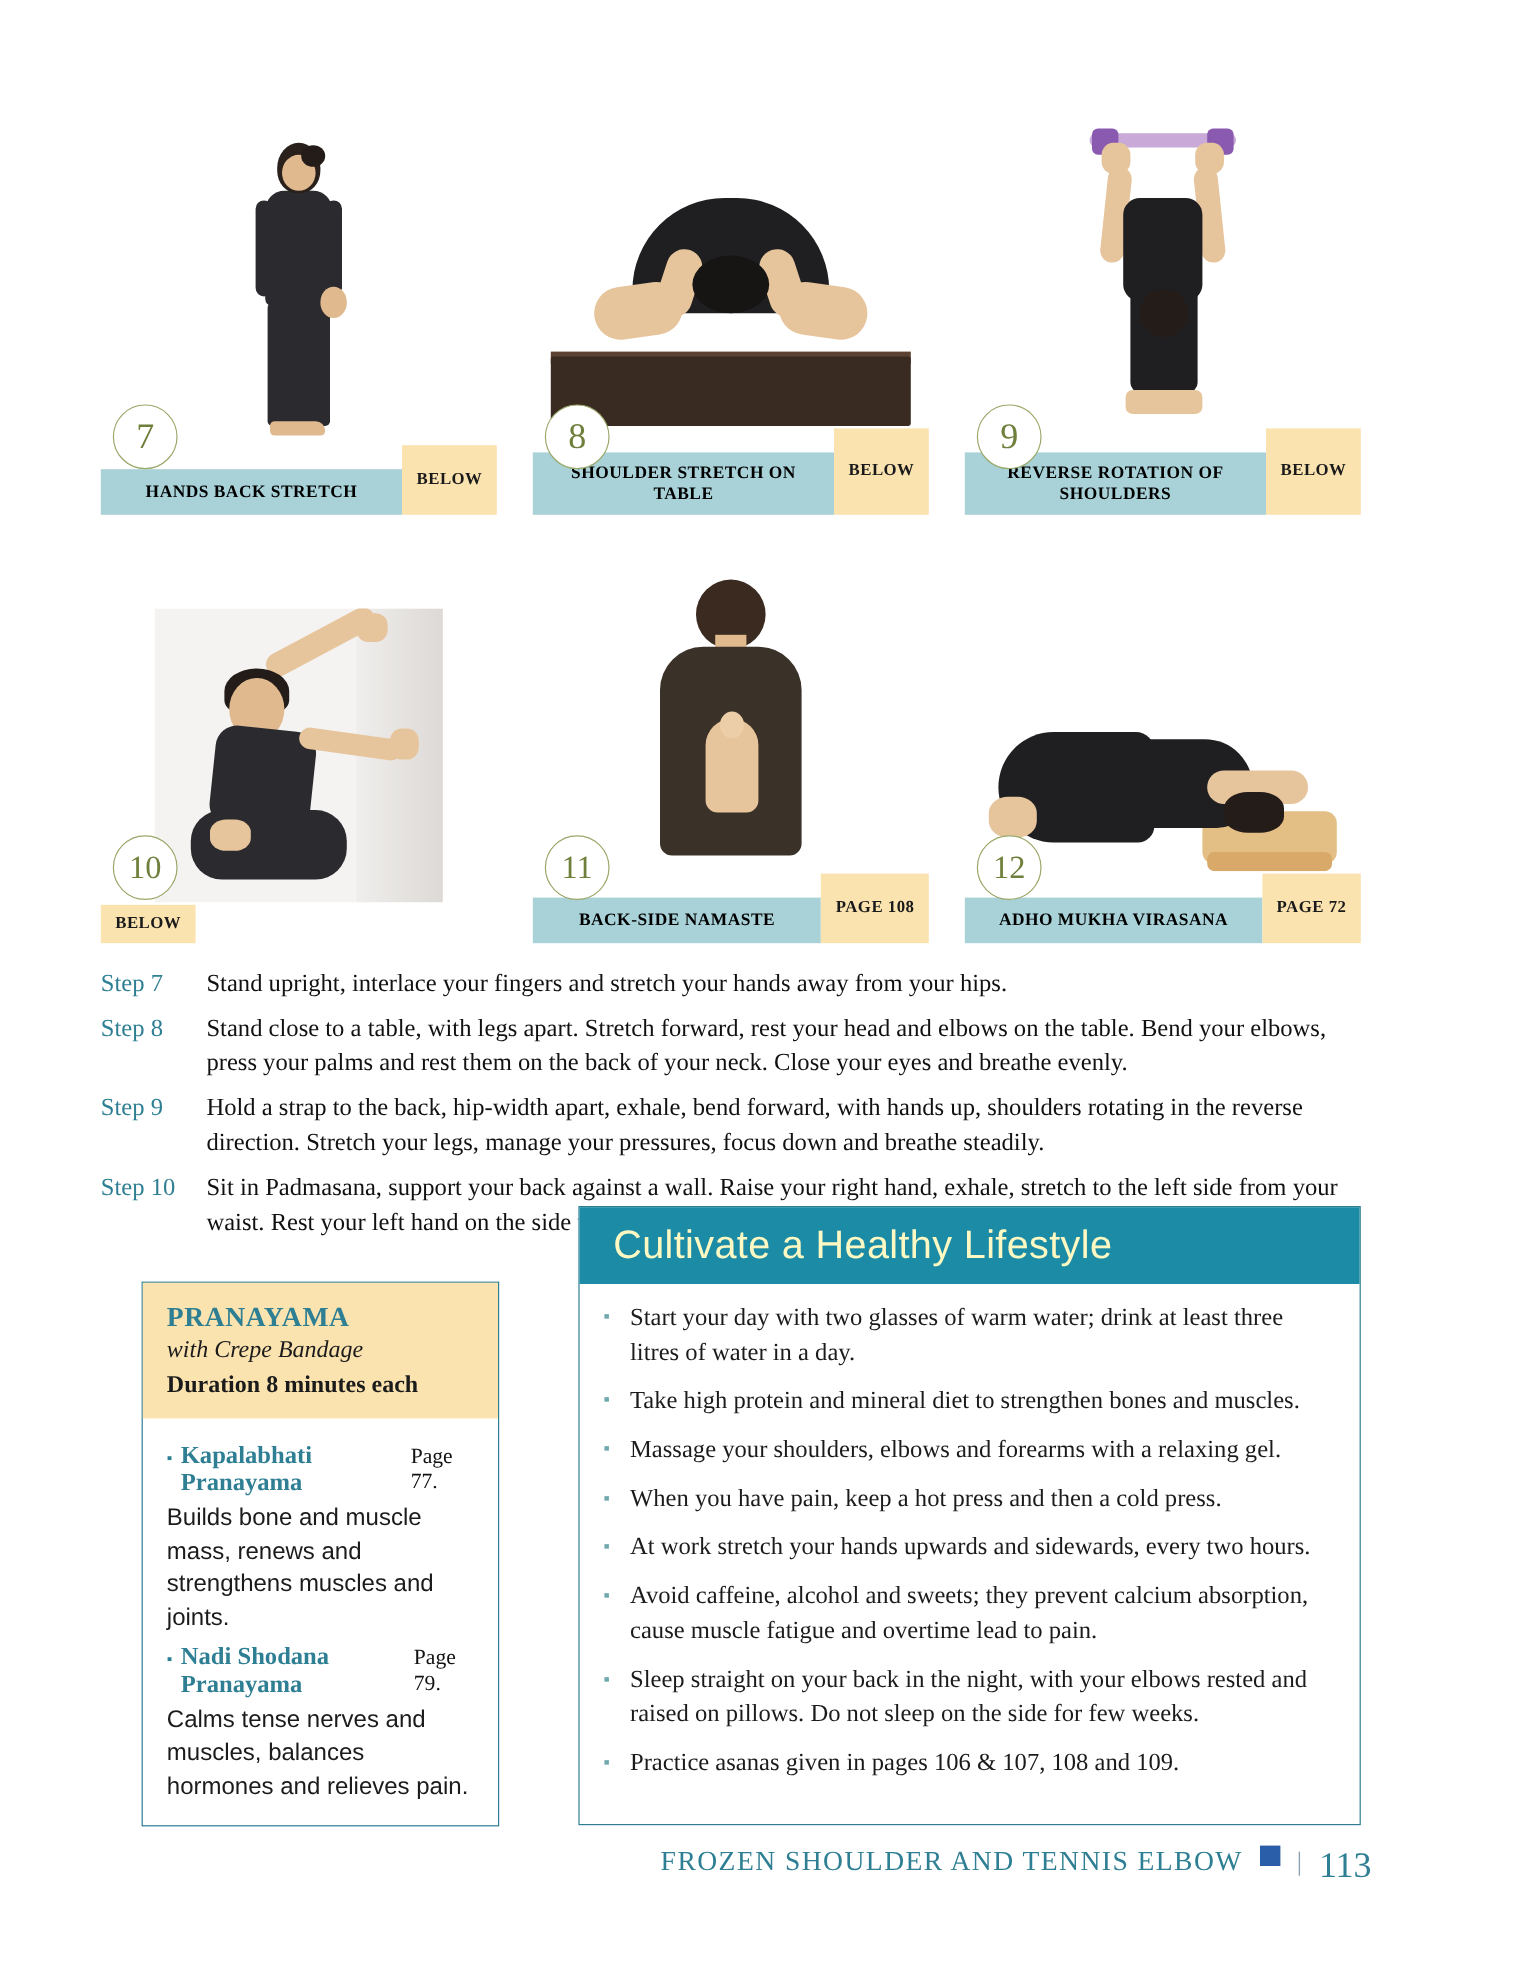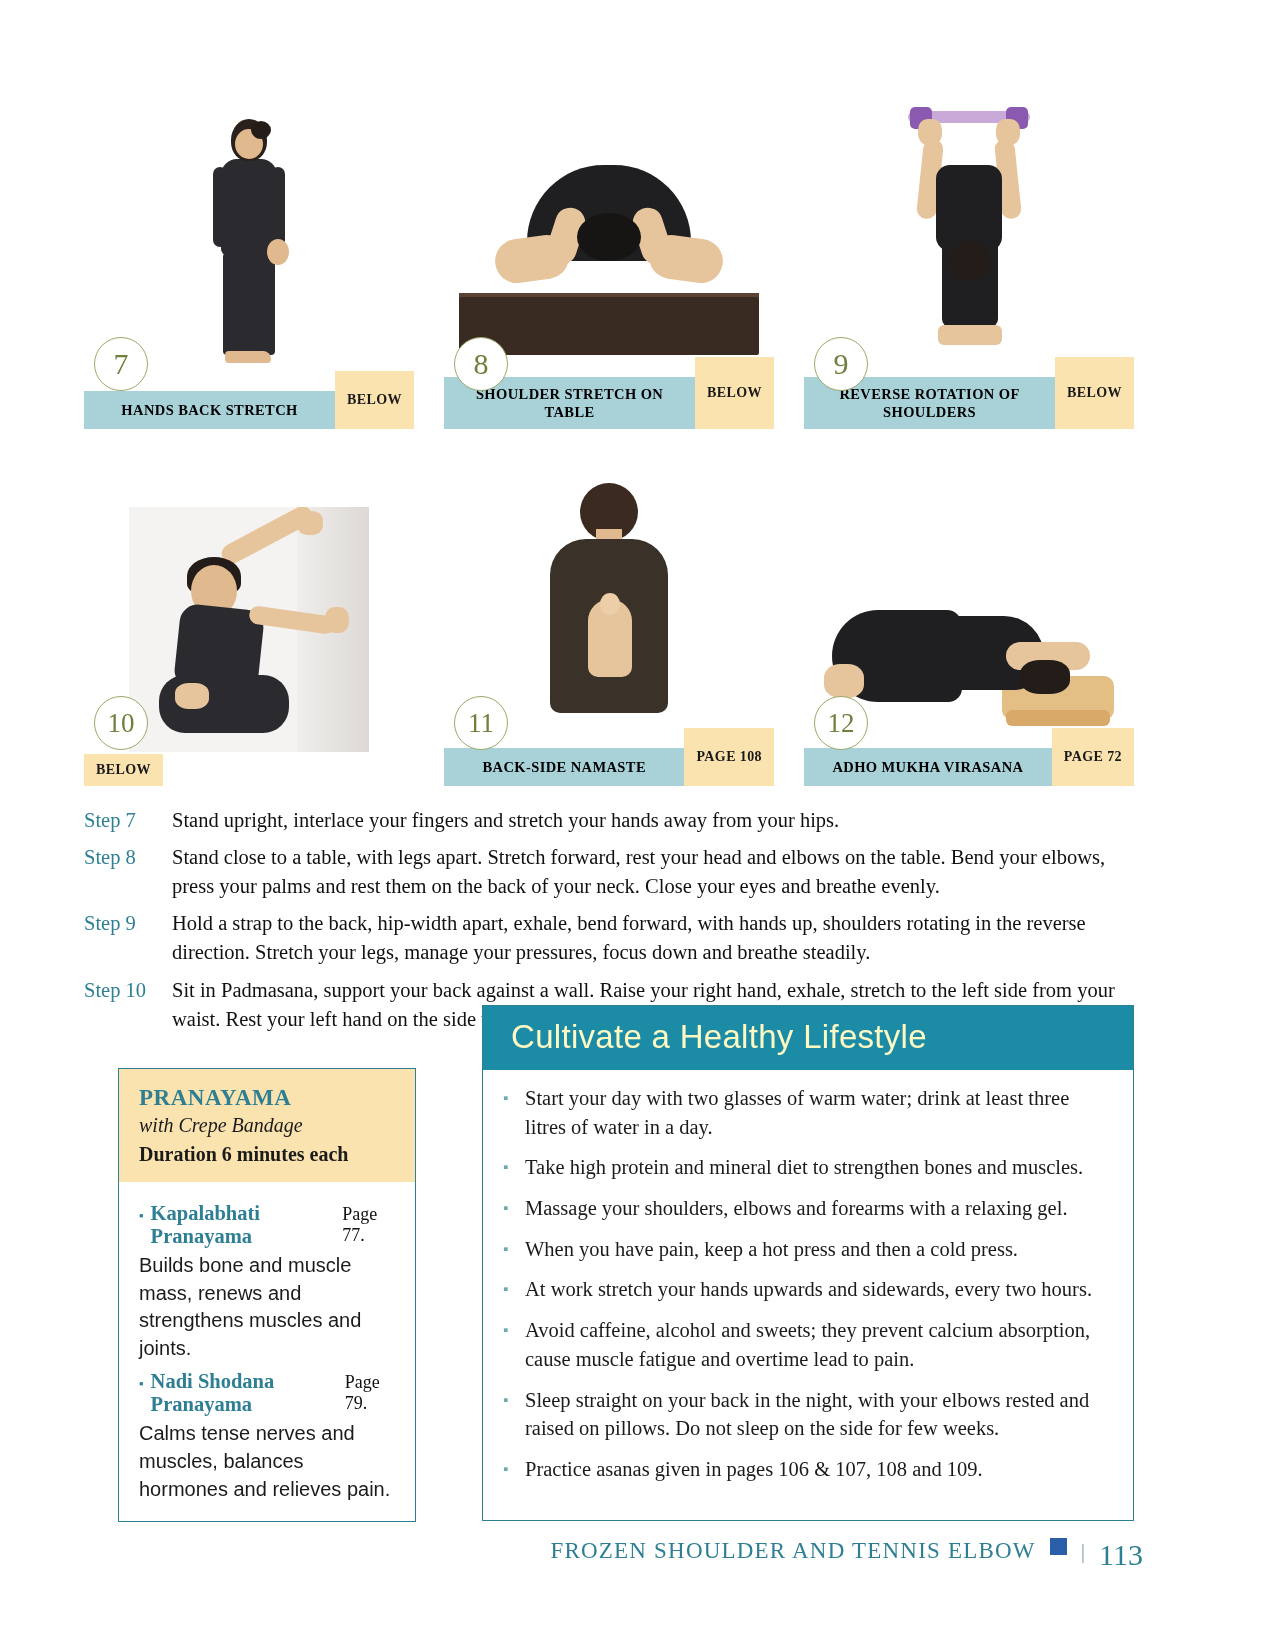--- a/index.html
+++ b/index.html
@@ -495,21 +495,21 @@
     <div class="step-row">
       <div class="step-label">Step 10</div>
       <div class="step-text">Sit in Padmasana, support your back against a wall. Raise your right hand, exhale, stretch to the left side from your waist. Rest your left hand on the side wall.  Stay steady and breathe evenly. Repeat next side.</div>
     </div>
   </div>
 
   <div class="pranayama">
     <div class="pranayama-head">
       <div class="pranayama-title">PRANAYAMA</div>
       <div class="pranayama-sub">with Crepe Bandage</div>
-      <div class="pranayama-dur">Duration 6 minutes each</div>
+      <div class="pranayama-dur">Duration 8 minutes each</div>
     </div>
     <div class="pranayama-body">
 
       <div class="pr-item-head">
         <span class="pr-bullet">▪</span>
         <span class="pr-name">Kapalabhati Pranayama</span>
         <span class="pr-page">Page 77.</span>
       </div>
       <div class="pr-desc">Builds bone and muscle mass, renews and strengthens muscles and joints.</div>
 

